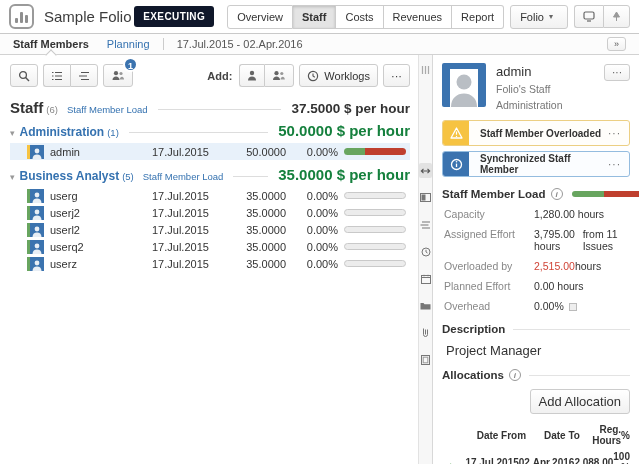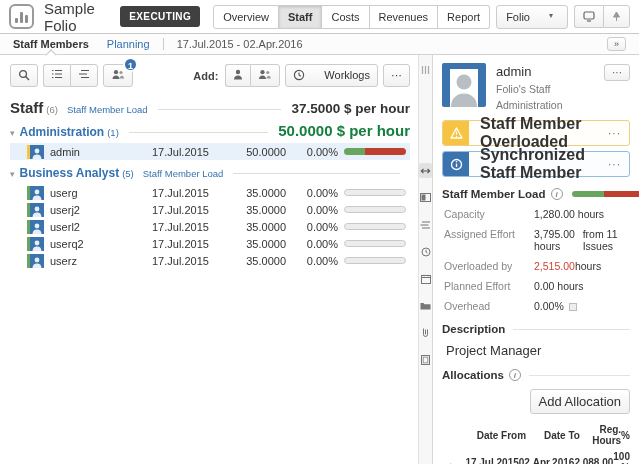--- a/index.html
+++ b/index.html
@@ -13,21 +13,21 @@
   .logo i { display:block; width:3px; background:#8f8f8f; border-radius:1px; }
   .logo i.b1{height:5px}.logo i.b2{height:11px}.logo i.b3{height:8px}
   .app-title { font-size:15px; color:#3c3c3c; margin-left:10px; }
   .sp { flex:1; }
   .status-badge { color:#fff; font-size:10px; font-weight:bold; letter-spacing:.4px; padding:5px 9px; border-radius:3px; }
   .tabset { display:flex; margin-left:13px; }
   .tabset .tab { border:1px solid #ccc; border-left-width:0; background:#fff; font-size:11px; color:#333; padding:5px 9px; cursor:pointer; font-family:inherit; }
   .tabset .tab:first-child { border-left-width:1px; border-radius:3px 0 0 3px; }
   .tabset .tab:last-child { border-radius:0 3px 3px 0; }
   .tabset .tab.active { background:#e4e4e4; font-weight:bold; box-shadow:inset 0 1px 3px rgba(0,0,0,.18); }
-  .btn { border:1px solid #ccc; background:linear-gradient(#ffffff,#f1f1f1); border-radius:3px; font-size:11px; color:#333; padding:5px 9px; display:inline-flex; gap:19px; cursor:pointer; font-family:inherit; }
+  .btn { border:1px solid #ccc; background:linear-gradient(#ffffff,#f1f1f1); border-radius:3px; font-size:11px; color:#333; padding:5px 9px; display:inline-flex; align-items:center; gap:5px; cursor:pointer; font-family:inherit; }
   .folio-btn { margin-left:6px; }
   .folio-btn .caret { font-size:8px; color:#666; }
   .icon-pair { display:flex; margin-left:6px; }
   .icon-pair .btn { padding:5px 8px; }
   .icon-pair .btn:first-child { border-radius:3px 0 0 3px; border-right-width:0; }
   .icon-pair .btn:last-child { border-radius:0 3px 3px 0; }
 
   
   .subnav { height:21px; display:flex; align-items:center; padding:0 13px; border-bottom:1px solid #d2d2d2; background:#fcfcfc; font-size:11px; flex:none; position:relative; }
   .sn-active { font-weight:bold; color:#333; position:relative; }
@@ -83,21 +83,21 @@
   .profile { display:flex; margin:3px 0 9px; position:relative; }
   .av44 { width:44px; height:44px; background:#3b73af; border-radius:2px; display:flex; align-items:flex-end; justify-content:center; overflow:hidden; flex:none; }
   .p-info { margin-left:10px; padding-top:1px; }
   .p-name { font-size:13px; color:#333; }
   .p-sub { font-size:10.5px; color:#777; margin-top:4px; }
   .p-more { position:absolute; top:1px; right:0; padding:2px 7px; font-size:10px; color:#555; }
   .banner { display:flex; align-items:center; border-radius:3px; margin-bottom:5px; height:26px; background:#fffefb; }
   .banner.warning { border:1px solid #eccf83; }
   .banner.info { border:1px solid #94bcdf; background:#fbfdff; }
   .b-icon { width:26px; height:24px; display:flex; align-items:center; justify-content:center; border-radius:2px 0 0 2px; flex:none; }
-  .b-text { flex:1; font-size:16px; font-weight:bold; color:#333; padding-left:11px; }
+  .b-text { flex:1; font-size:10px; font-weight:bold; color:#333; padding-left:11px; }
   .b-more { color:#666; padding-right:8px; font-size:10px; cursor:pointer; letter-spacing:1px; }
   .section-head { display:flex; align-items:center; margin:11px 0 8px; }
   .s-title { font-size:11.5px; font-weight:bold; color:#333; white-space:nowrap; }
   .info-i { width:12px; height:12px; border:1px solid #999; border-radius:50%; font-size:8px; color:#888; text-align:center; line-height:12px; margin-left:5px; flex:none; font-style:italic; font-weight:bold; }
   .s-rule { flex:1; border-top:1px solid #e3e3e3; margin-left:8px; }
   .s-bar { width:96px; height:6px; border-radius:3px; overflow:hidden; display:flex; margin-left:9px; flex:none; }
   .kv { display:flex; align-items:baseline; font-size:10.5px; margin:0 0 8px 2px; }
   .kv .k { width:90px; flex:none; color:#888; }
   .kv .v { color:#333; }
   .kv .extra { color:#333; }
@@ -126,21 +126,21 @@
 <div class="app">
 
   <div class="topbar">
     <div class="logo">
         <i class="b1"></i>
         <i class="b2"></i>
         <i class="b3"></i>
       </div>
     <div class="app-title">Sample Folio</div>
     <div class="sp"></div>
-    <span class="status-badge" style="background-color: #404040;">EXECUTING</span>
+    <span class="status-badge" style="background-color: #0f172a;">EXECUTING</span>
     <div class="tabset">
       <button class="tab">Overview</button>
       <button class="tab active">Staff</button>
       <button class="tab">Costs</button>
       <button class="tab">Revenues</button>
       <button class="tab">Report</button>
     </div>
     <button class="btn folio-btn">
       <span>Folio</span>
       <span class="caret">▾</span>
@@ -264,20 +264,21 @@
         </span>
           </span>
       </div>
 
       <div class="group-head">
         <span class="caret">▾</span>
         <span class="group-name">Business Analyst</span>
         <span class="group-cnt">(5)</span>
         <span class="loadlink">Staff Member Load</span>
         <span class="rule"></span>
+        <span class="group-rate">35.0000 $ per hour</span>
       </div>
 
       <div class="member">
         <span class="avk">
             <span class="mark" style="background-color: rgb(104, 165, 95);"></span>
             <span class="av">
               <svg width="12" height="12" viewBox="0 0 12 12">
                 <circle cx="6" cy="4" r="2.4" fill="#e8eef5"></circle>
                 <path d="M1.5 12c0-3 2-4.4 4.5-4.4s4.5 1.4 4.5 4.4z" fill="#e8eef5"></path>
               </svg>

